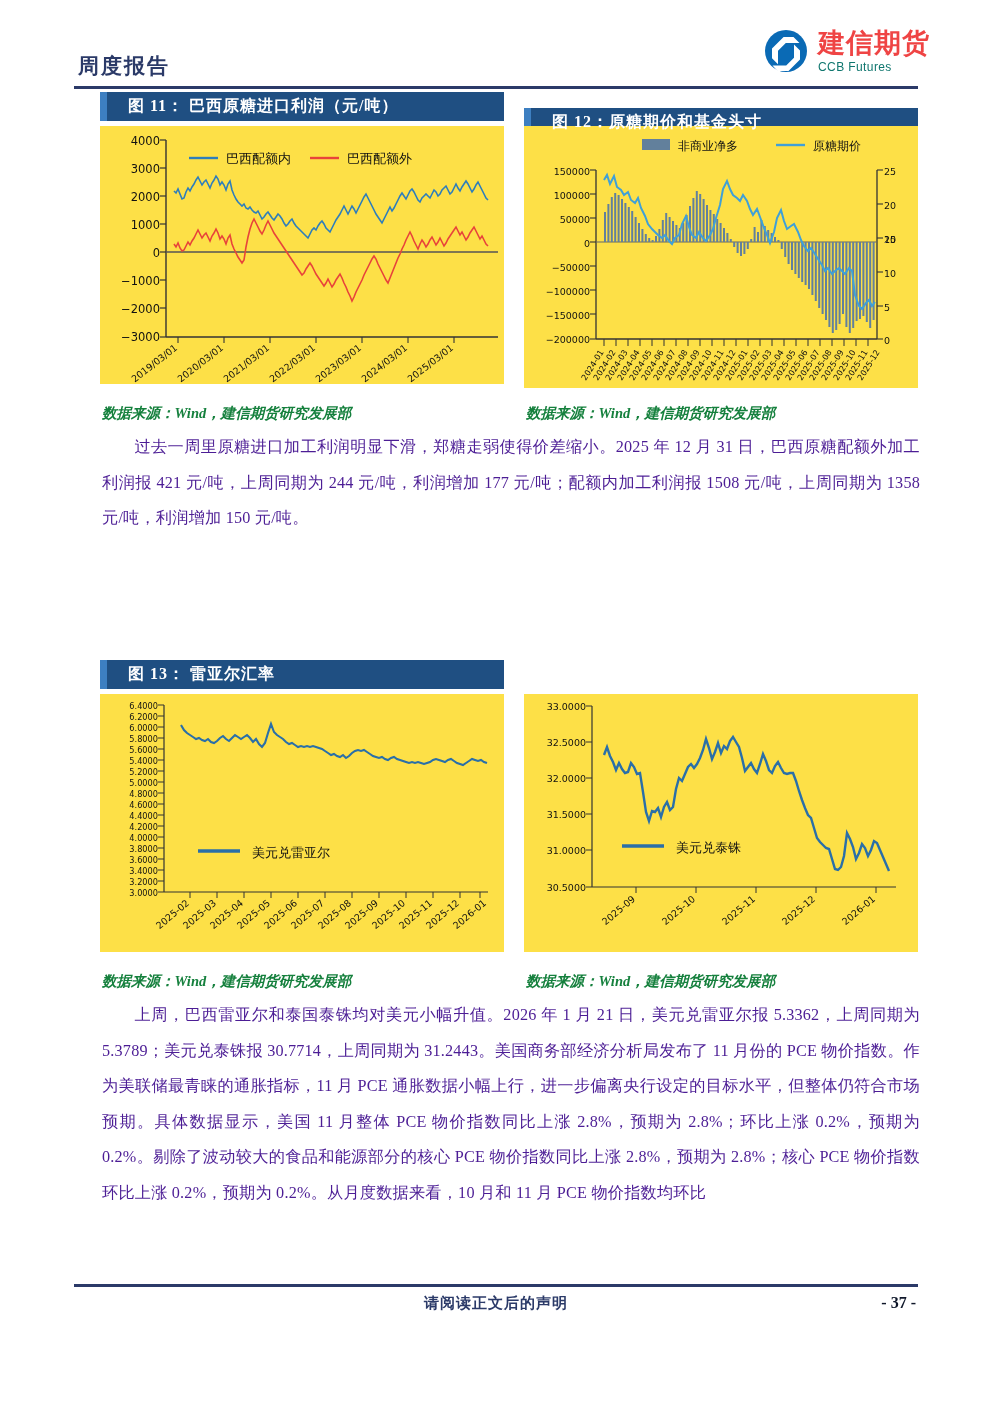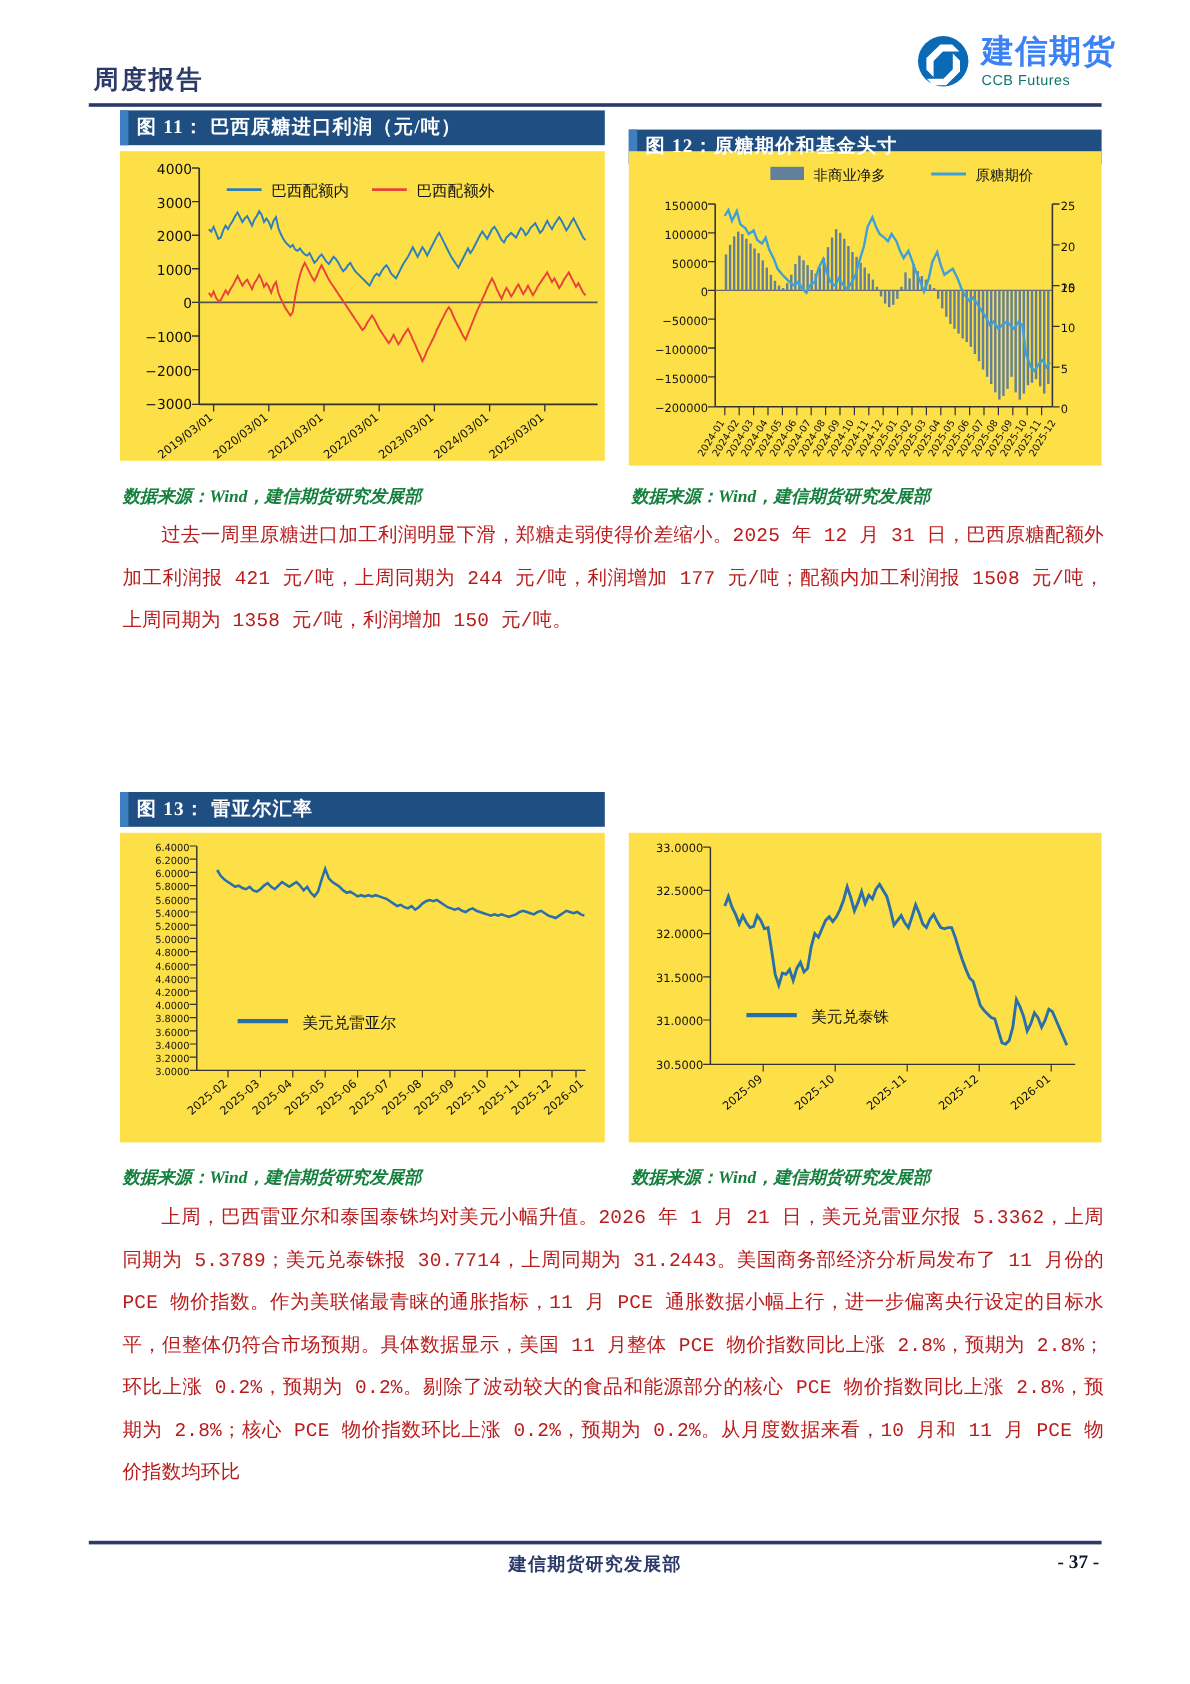--- a/index.html
+++ b/index.html
@@ -26,21 +26,21 @@
     letter-spacing: 2px;
   }
   .logo-wrap {
     position: absolute; right: 62px; top: 28px;
     display: flex; align-items: center; gap: 9px;
   }
   .logo-mark { width: 46px; height: 46px; flex: none; }
   .logo-text { display: flex; flex-direction: column; line-height: 1; }
   .logo-cn {
     font-family: "Liberation Sans", "DejaVu Sans", sans-serif;
-    font-size: 27px; font-weight: 700; color: #3b82f6; letter-spacing: 1px;
+    font-size: 27px; font-weight: 700; color: #ef4444; letter-spacing: 1px;
   }
   .logo-en {
     font-family: Liberation Sans, sans-serif;
     font-size: 12px; font-weight: 400; color: #0f766e; letter-spacing: .4px;
     margin-top: 4px;
   }
   .hdr-rule {
     position: absolute; left: 74px; top: 86px; width: 844px; height: 3px;
     background: #2b3a68;
   }
@@ -51,45 +51,45 @@
     background: #1f4f82;
     display: flex; align-items: center;
     box-sizing: border-box;
   }
   .fig-bar::before {
     content: ""; position: absolute; left: 0; top: 0; bottom: 0;
     width: 7px; background: #3d7fc1;
   }
   .fig-bar-label {
     position: relative; z-index: 2;
-    margin-left: 14px;
+    margin-left: 28px;
     color: #ffffff; font-size: 16px; font-weight: 700;
     font-family: "Liberation Serif", "DejaVu Serif", serif;
     letter-spacing: 1px;
     white-space: nowrap;
   }
 
   .chart-box { position: absolute; background: #fde047; }
 
   .src {
     position: absolute;
     font-family: "Liberation Serif", "DejaVu Serif", serif;
     font-style: italic; font-weight: 700;
     font-size: 14.5px; color: #15803d;
     white-space: nowrap;
   }
 
   
   .para {
     position: absolute;
     width: 818px; left: 102px;
-    font-family: Liberation Mono, monospace;
+    font-family: Liberation Serif, serif;
     font-size: 16.2px;
     line-height: 35.5px;
-    color: #b91c1c;
+    color: #4c1d95;
     text-align: justify;
     text-justify: inter-ideograph;
     text-indent: 2em;
     letter-spacing: .2px;
   }
 
   
   .foot-rule {
     position: absolute; left: 74px; top: 1284px; width: 844px; height: 3px;
     background: #2b3a68;
@@ -536,16 +536,16 @@
         <text transform="translate(352,206) rotate(-40)" text-anchor="end">2026-01</text>
       </g>
     </svg>
   </div>
 
   <div class="src" style="left:526px; top:972px;">数据来源：Wind，建信期货研究发展部</div>
 
   <div class="para" style="top:998px;">上周，巴西雷亚尔和泰国泰铢均对美元小幅升值。2026 年 1 月 21 日，美元兑雷亚尔报 5.3362，上周同期为 5.3789；美元兑泰铢报 30.7714，上周同期为 31.2443。美国商务部经济分析局发布了 11 月份的 PCE 物价指数。作为美联储最青睐的通胀指标，11 月 PCE 通胀数据小幅上行，进一步偏离央行设定的目标水平，但整体仍符合市场预期。具体数据显示，美国 11 月整体 PCE 物价指数同比上涨 2.8%，预期为 2.8%；环比上涨 0.2%，预期为 0.2%。剔除了波动较大的食品和能源部分的核心 PCE 物价指数同比上涨 2.8%，预期为 2.8%；核心 PCE 物价指数环比上涨 0.2%，预期为 0.2%。从月度数据来看，10 月和 11 月 PCE 物价指数均环比</div>
 
   <div class="foot-rule"></div>
-  <div class="foot-center">建信期货研究发展部</div>
+  <div class="foot-center">请阅读正文后的声明</div>
   <div class="foot-page">- 37 -</div>
 
 </div>
 
 </body></html>

